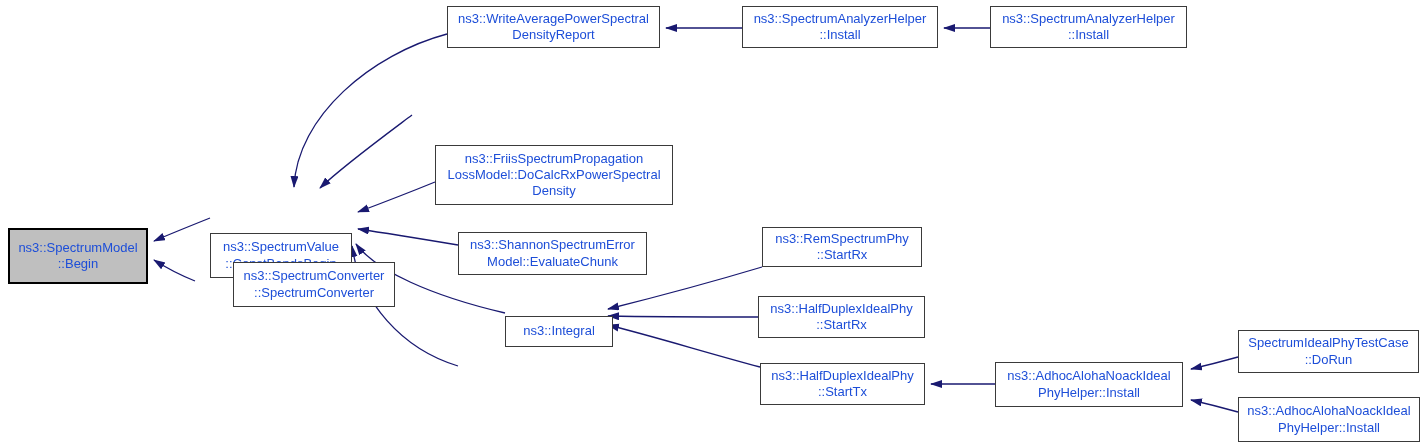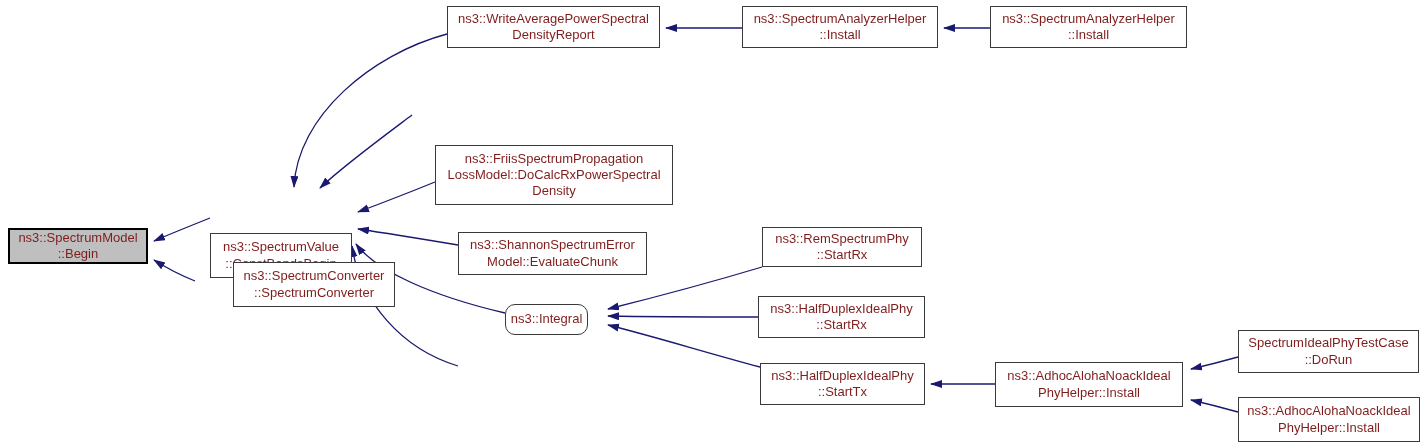--- a/index.html
+++ b/index.html
@@ -16,21 +16,21 @@
     font-family:"Liberation Sans", sans-serif;
   }
   .graph{position:absolute;left:0;top:0;width:1427px;height:448px;}
   svg.edge-layer{position:absolute;left:0;top:0;pointer-events:none;}
   .edge{stroke:var(--edge-color);stroke-width:1.3;fill:none;}
   .node{
     position:absolute;box-sizing:border-box;
     background:var(--node-fill);
     border:1px solid var(--node-border);
     display:flex;align-items:center;justify-content:center;
-    font-size:13px;line-height:1.24;color:#7f1d1d;
+    font-size:13px;line-height:1.24;color:#1d4ed8;
     cursor:pointer;
   }
   .node .lbl{white-space:pre-line;text-align:center;display:block;width:100%;}
   .node.current{background:var(--current-fill);border:2px solid #000;cursor:default;}
   .node.align-left .lbl{text-align:left;padding-left:8px;}
 </style>
 </head>
 <body>
 
 <div class="graph">
@@ -52,21 +52,21 @@
     <path class="edge" marker-end="url(#arrow)" d="M 742 28 L 666 28"></path>
     <path class="edge" marker-end="url(#arrow)" d="M 990 28 L 944 28"></path>
     <path class="edge" marker-end="url(#arrow)" d="M 762 267 C 702 285, 652 298, 608 309"></path>
     <path class="edge" marker-end="url(#arrow)" d="M 758 317 C 708 317, 655 317, 608 316"></path>
     <path class="edge" marker-end="url(#arrow)" d="M 760 367 C 704 352, 656 337, 608 325"></path>
     <path class="edge" marker-end="url(#arrow)" d="M 995 384 L 931 384"></path>
     <path class="edge" marker-end="url(#arrow)" d="M 1238 357 C 1220 362, 1204 366, 1191 369"></path>
     <path class="edge" marker-end="url(#arrow)" d="M 1238 412 C 1220 407, 1204 403, 1191 400"></path>
   </svg>
 
-  <div class="node current" style="left:8px;top:228px;width:140px;height:36px;">
+  <div class="node current" style="left:8px;top:228px;width:140px;height:56px;">
     <span class="lbl">ns3::SpectrumModel
 ::Begin</span>
   </div>
 
   <div class="node" style="left:210px;top:193px;width:142px;height:45px;margin-top:40px;">
     <span class="lbl">ns3::SpectrumValue
 ::ConstBandsBegin</span>
   </div>
 
   <div class="node" style="left:195px;top:262px;width:162px;height:45px;margin-left:38px;">
@@ -94,21 +94,21 @@
     <span class="lbl">ns3::FriisSpectrumPropagation
 LossModel::DoCalcRxPowerSpectral
 Density</span>
   </div>
 
   <div class="node" style="left:458px;top:232px;width:189px;height:43px;">
     <span class="lbl">ns3::ShannonSpectrumError
 Model::EvaluateChunk</span>
   </div>
 
-  <div class="node" style="left:505px;top:304px;width:83px;height:31px;border-radius:10px;">
+  <div class="node" style="left:505px;top:316px;width:108px;height:31px;">
     <span class="lbl">ns3::Integral</span>
   </div>
 
 
   <div class="node" style="left:762px;top:227px;width:160px;height:40px;">
     <span class="lbl">ns3::RemSpectrumPhy
 ::StartRx</span>
   </div>
 
   <div class="node" style="left:758px;top:296px;width:167px;height:42px;">

